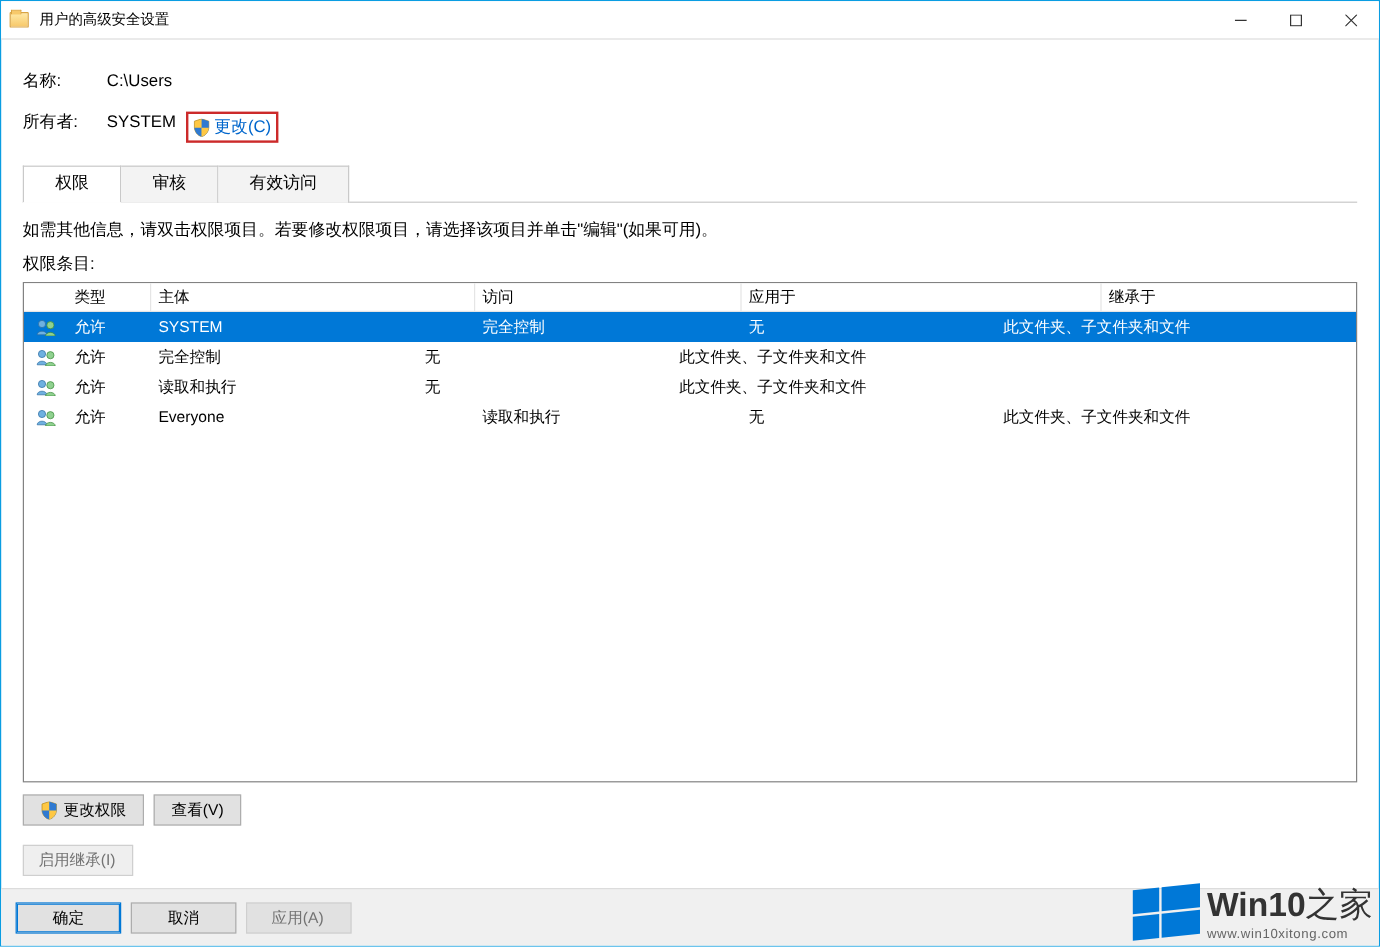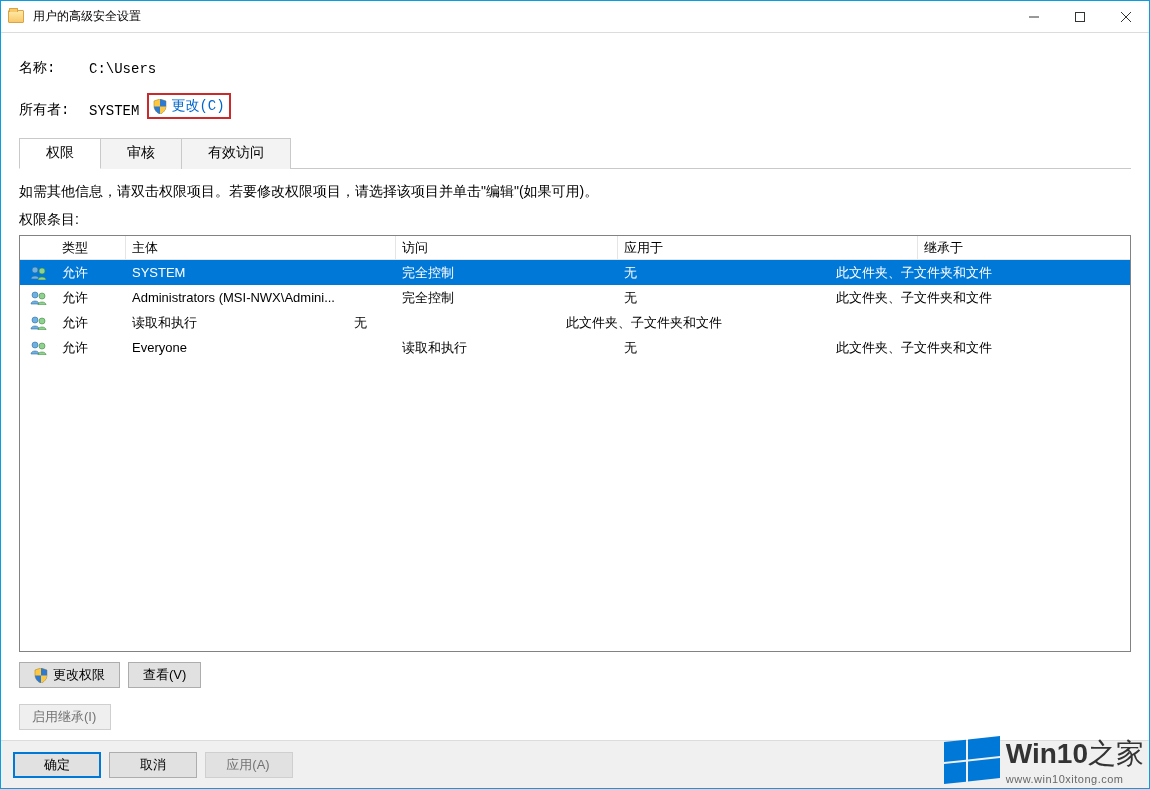--- a/index.html
+++ b/index.html
@@ -65,24 +65,23 @@
 
   
   .content {
     flex:1;
     padding: 18px 18px 10px 18px;
     display:flex;
     flex-direction:column;
   }
   .info-row {
     display:flex;
-    align-items:flex-end;
+    align-items:flex-start;
     margin: 8px 0;
     font-size:14px;
-    font-family:Liberation Mono, monospace;
   }
   .info-row .label { width:70px; }
   .change-link {
     display:inline-flex;
     align-items:center;
     gap:4px;
     color:#0066cc;
     margin-left:8px;
     padding:2px 4px;
     border:2px solid #cc2a2a;
@@ -330,21 +329,20 @@
               <span class="group-icon">
                 <svg viewBox="0 0 18 14">
   <circle cx="5" cy="4" r="3" fill="#6fb1e0" stroke="#2d6ca2" stroke-width="0.6"></circle>
   <circle cx="12" cy="5" r="3" fill="#8fd18f" stroke="#3c8a3c" stroke-width="0.6"></circle>
   <path d="M1 13 C1 9 9 9 9 13 Z" fill="#6fb1e0" stroke="#2d6ca2" stroke-width="0.6"></path>
   <path d="M8 14 C8 10 16 10 16 14 Z" fill="#8fd18f" stroke="#3c8a3c" stroke-width="0.6"></path>
 </svg>
               </span>
             </div>
             <div class="td col-type">允许</div>
-            <div class="td col-principal">Administrators (MSI-NWX\Admini...</div>
             <div class="td col-access">完全控制</div>
             <div class="td col-inherit">无</div>
             <div class="td col-applies">此文件夹、子文件夹和文件</div>
           </div>
           <div class="tr">
             <div class="td col-icon">
               <span class="group-icon">
                 <svg viewBox="0 0 18 14">
   <circle cx="5" cy="4" r="3" fill="#6fb1e0" stroke="#2d6ca2" stroke-width="0.6"></circle>
   <circle cx="12" cy="5" r="3" fill="#8fd18f" stroke="#3c8a3c" stroke-width="0.6"></circle>

